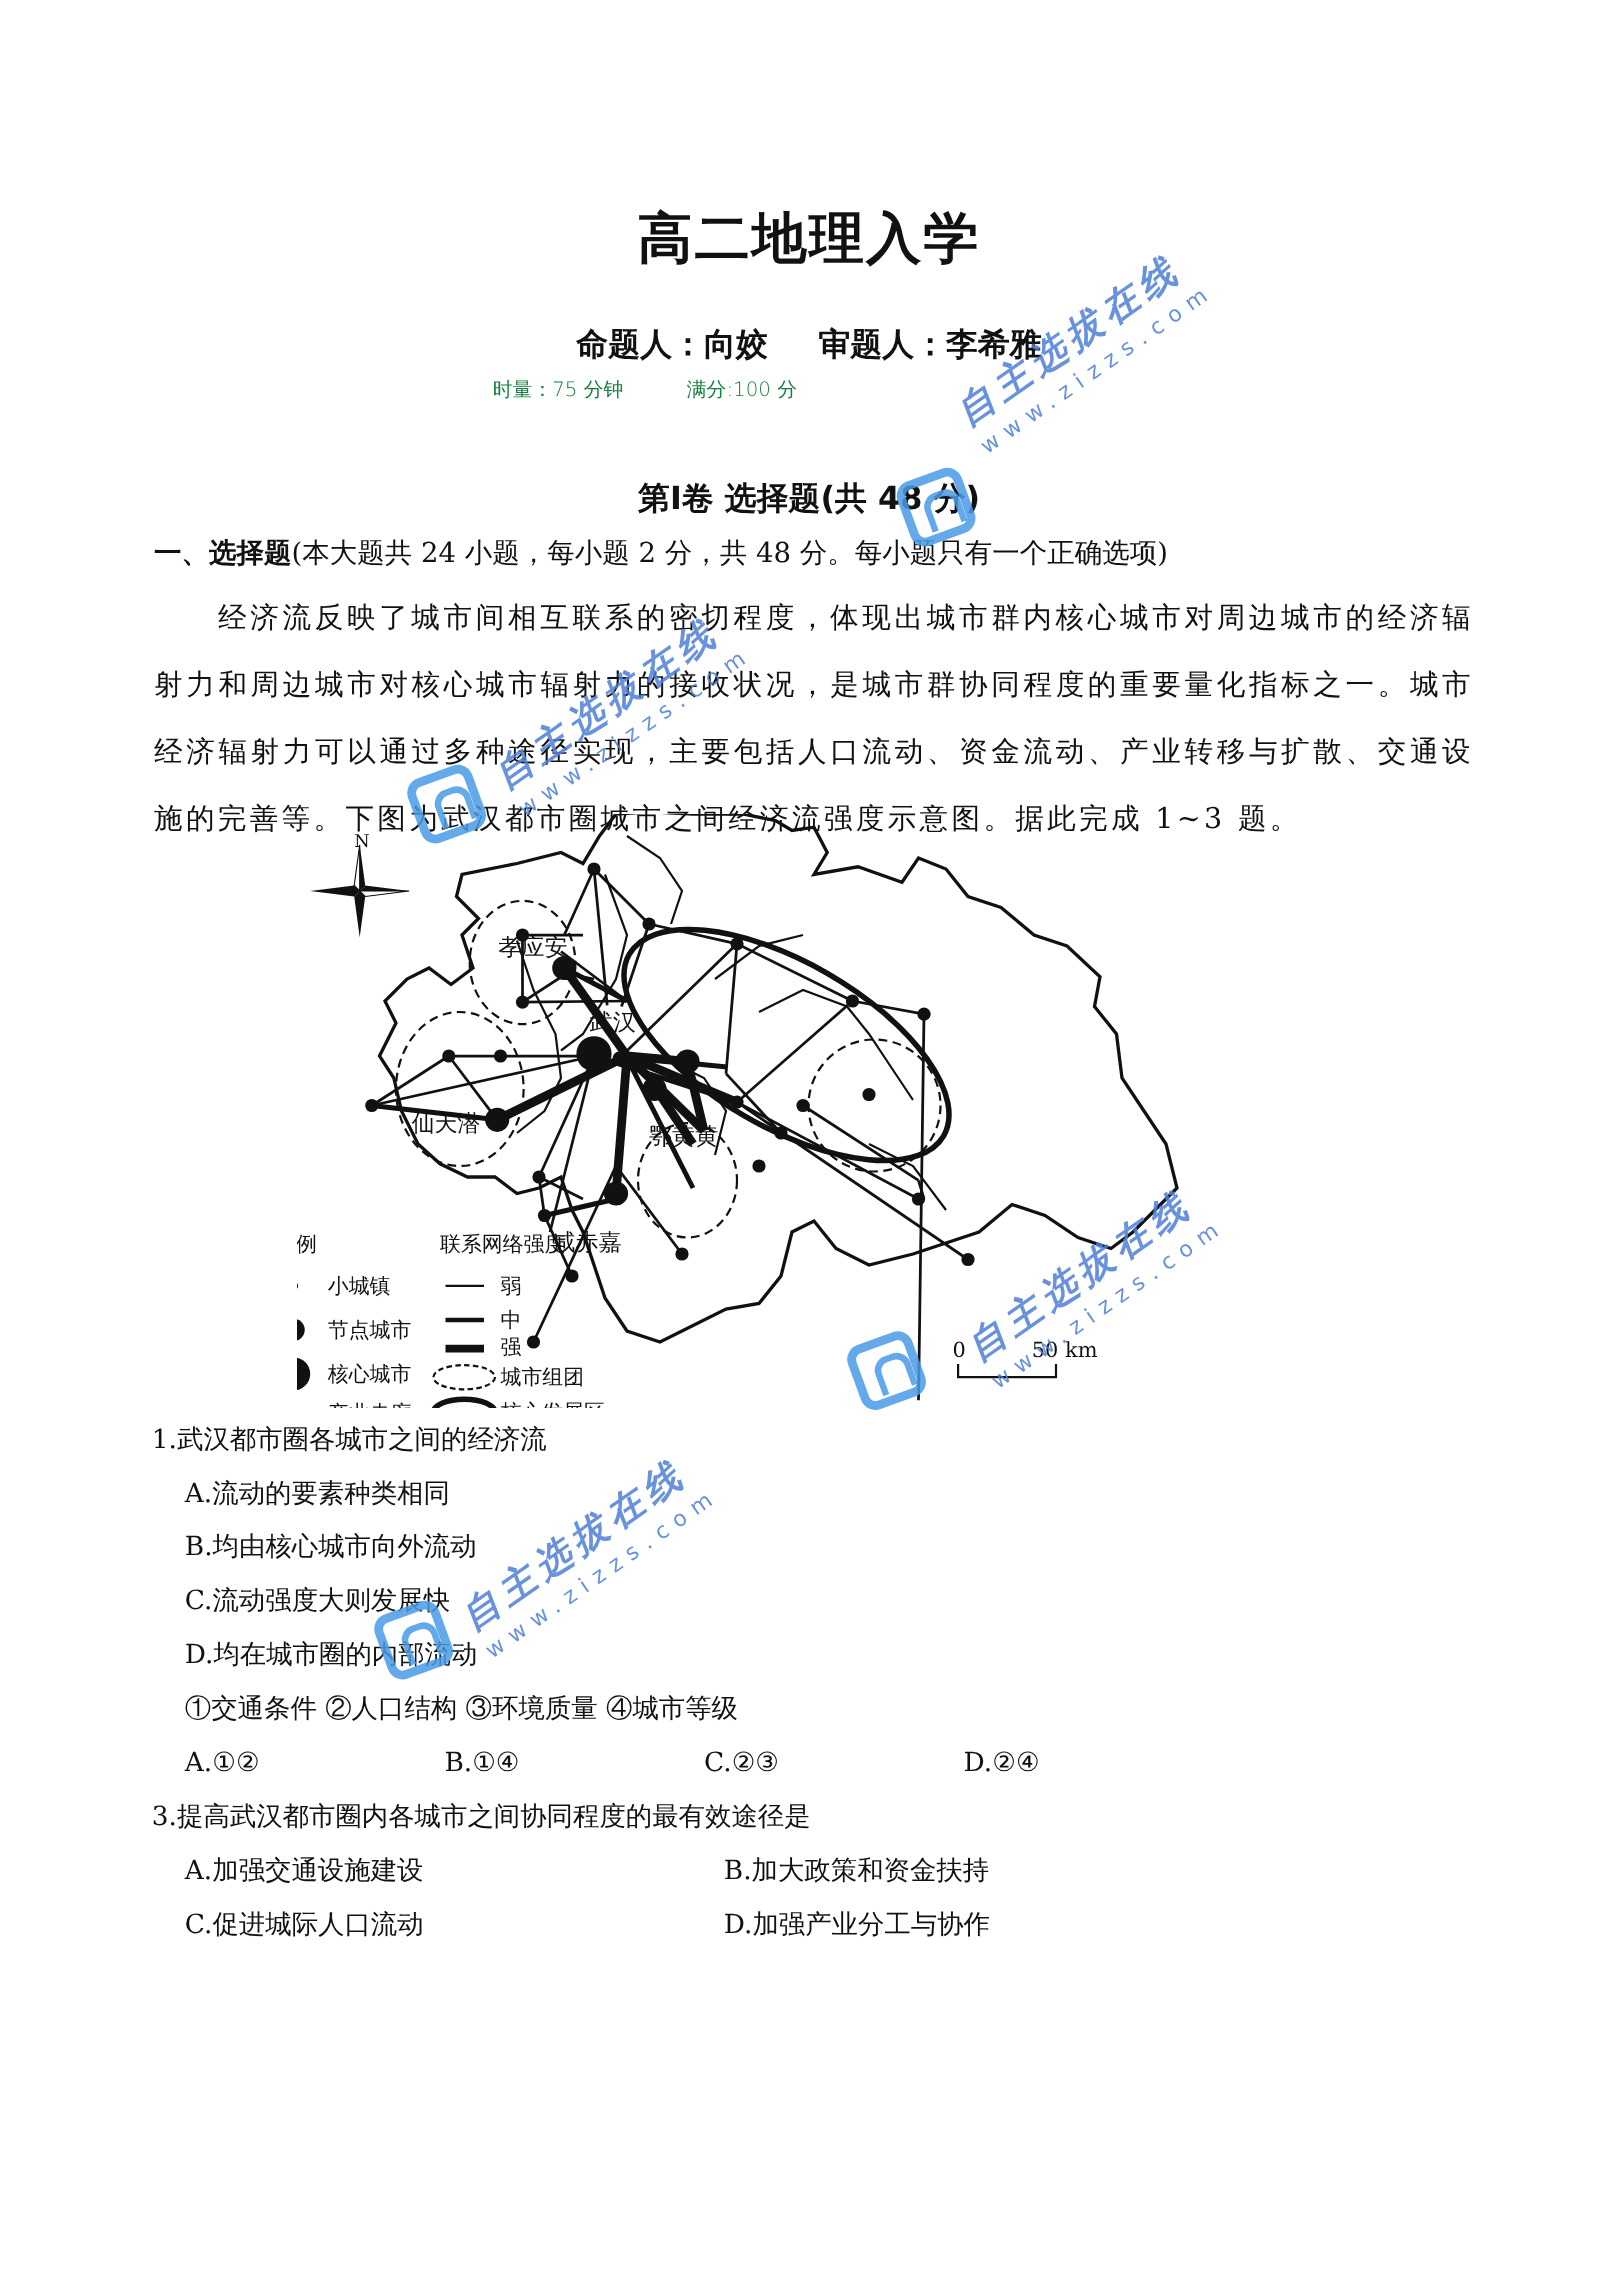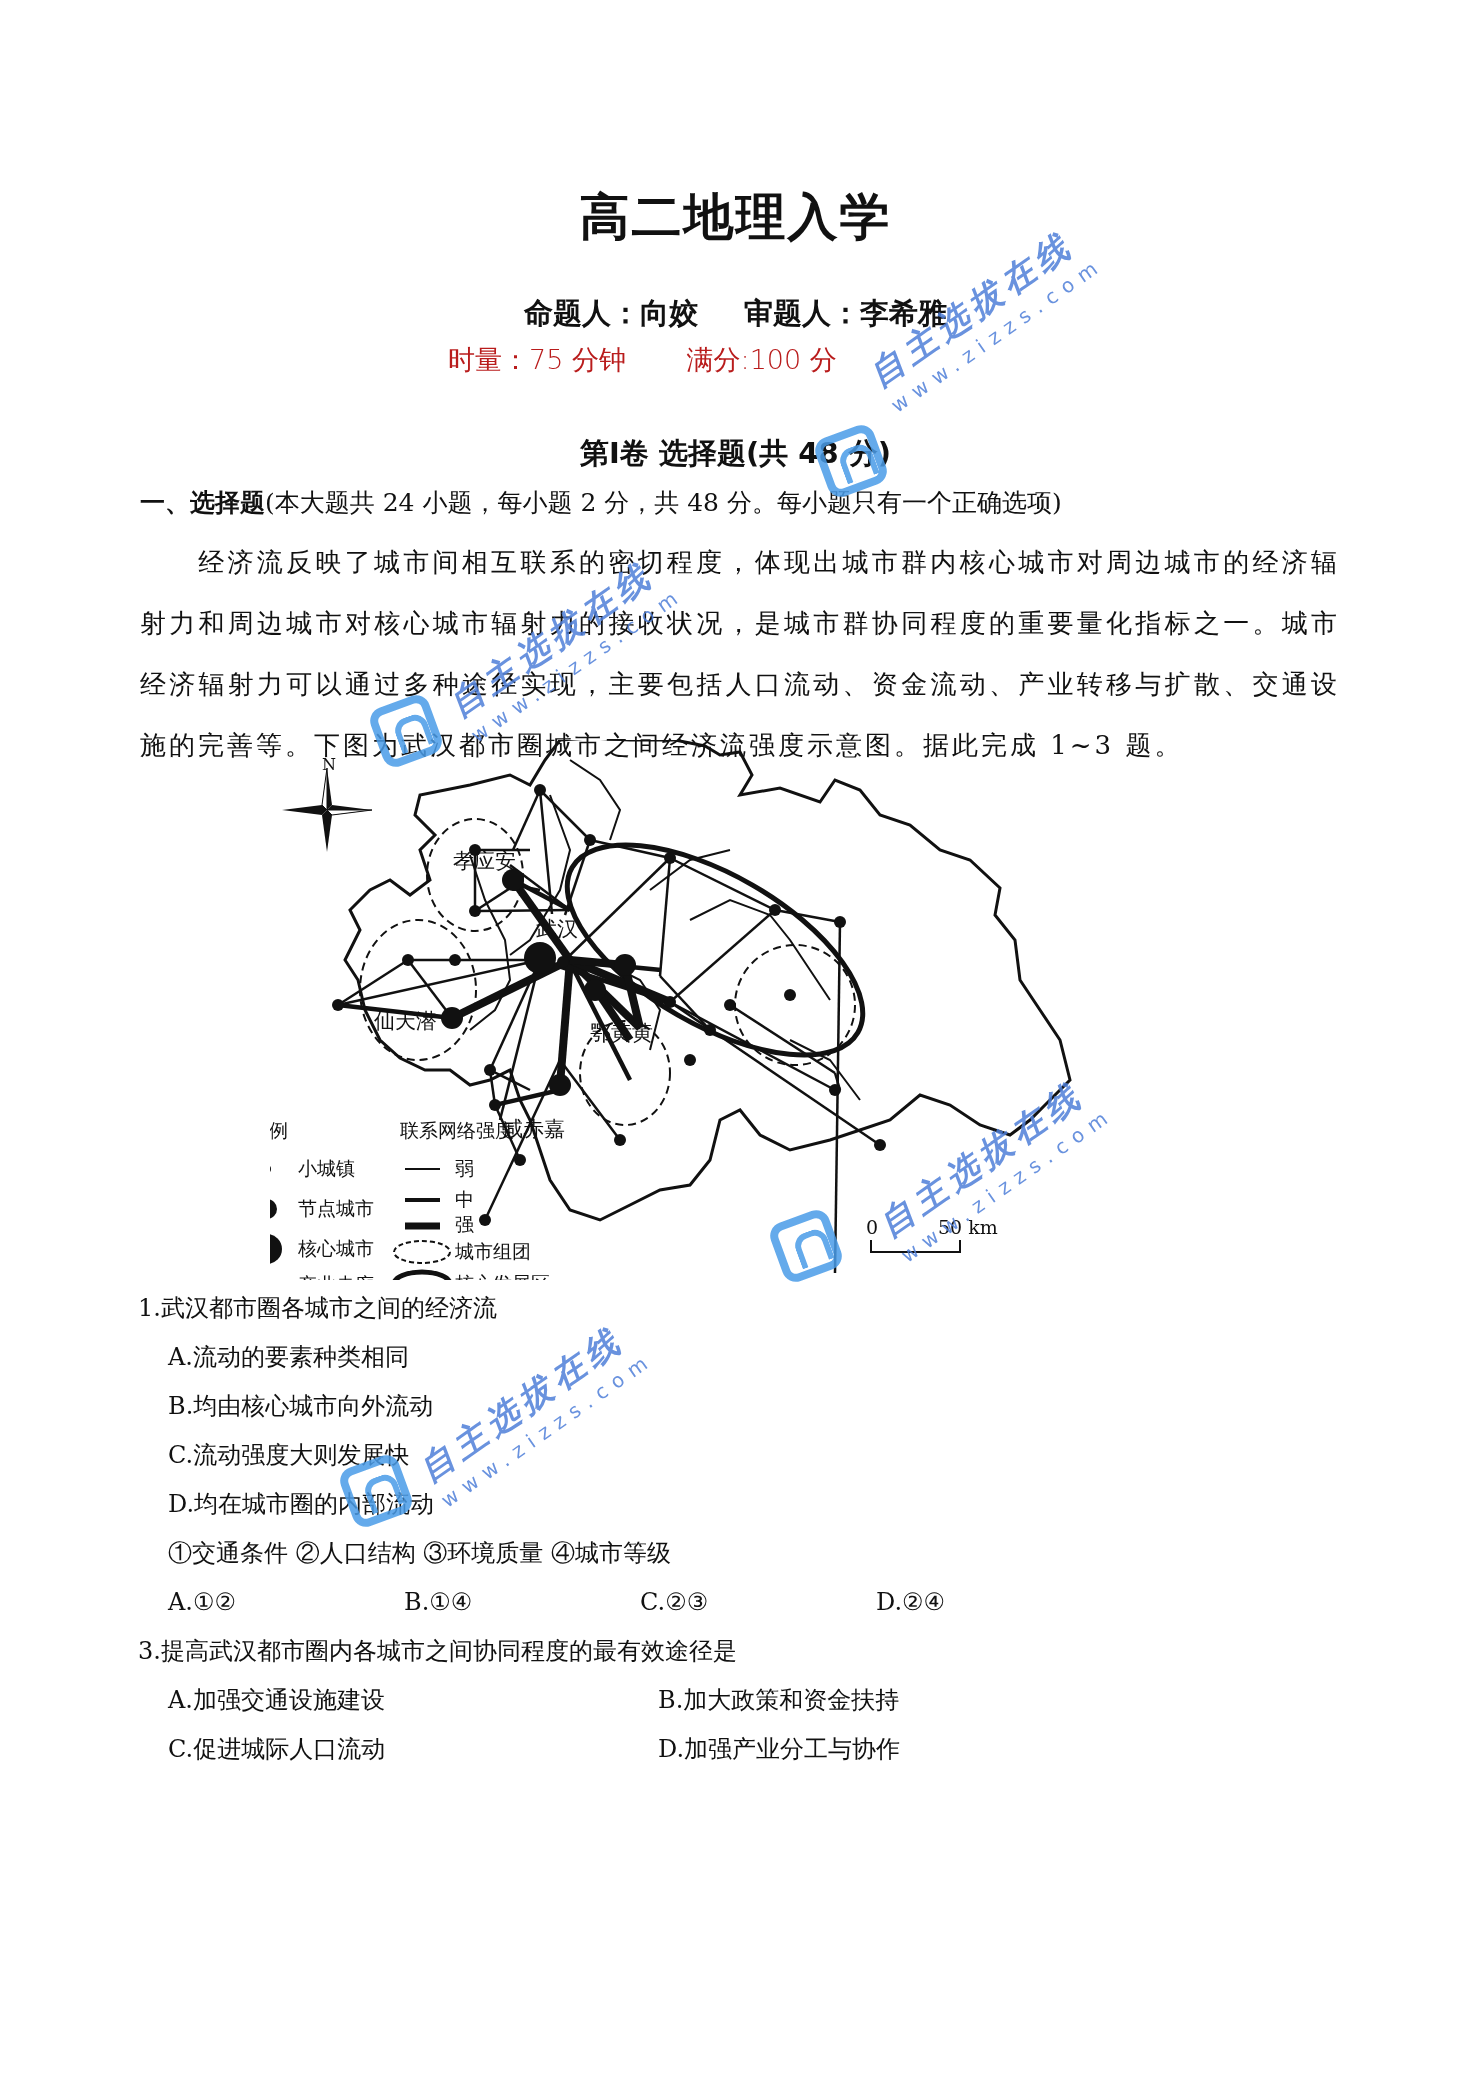--- a/index.html
+++ b/index.html
@@ -6,21 +6,21 @@
   body { width: 1471px; height: 2080px; position: relative; overflow: hidden;
          font-family: "DejaVu Serif", "Liberation Serif", serif; color: #111; }
   .abs { position: absolute; }
   .title { left: 0; width: 1471px; top: 184px; text-align: center;
            font-family: "DejaVu Sans", "Liberation Sans", sans-serif; font-weight: bold;
            font-size: 50px; letter-spacing: 2px; }
   .authors { left: 0; width: 1471px; top: 294px; text-align: center;
              font-family: "DejaVu Sans", "Liberation Sans", sans-serif; font-weight: bold; font-size: 29px; }
   .authors span { margin: 0 18px; }
   .meta { left: 448px; top: 342px; font-family: "DejaVu Sans", "Liberation Sans", sans-serif;
-          font-size: 27px; font-weight: 300; color: #b91c1c; }
+          font-size: 18px; font-weight: 300; color: #15803d; }
   .meta span { margin-right: 52px; }
   .section { left: 0; width: 1471px; top: 434px; text-align: center;
              font-family: "DejaVu Sans", "Liberation Sans", sans-serif; font-weight: bold; font-size: 29px; }
   .instr { left: 140px; top: 486px; font-size: 25px; }
   .instr b { font-family: "DejaVu Sans", "Liberation Sans", sans-serif; }
   .para { left: 140px; top: 532px; width: 1200px; font-size: 26px; line-height: 61px;
           letter-spacing: 3px; text-align: justify; }
   .para .indent { display: inline-block; width: 58px; }
   .map { left: 270px; top: 740px; width: 870px; height: 540px; }
   .q { font-size: 24px; line-height: 49px; }

